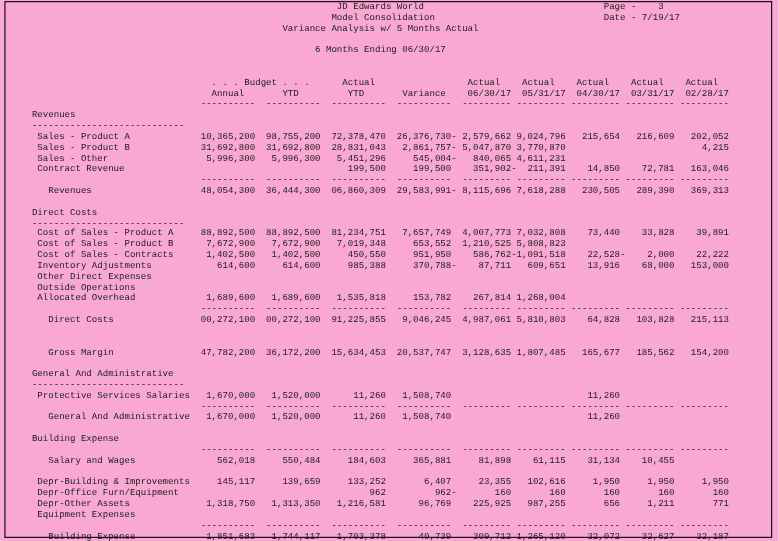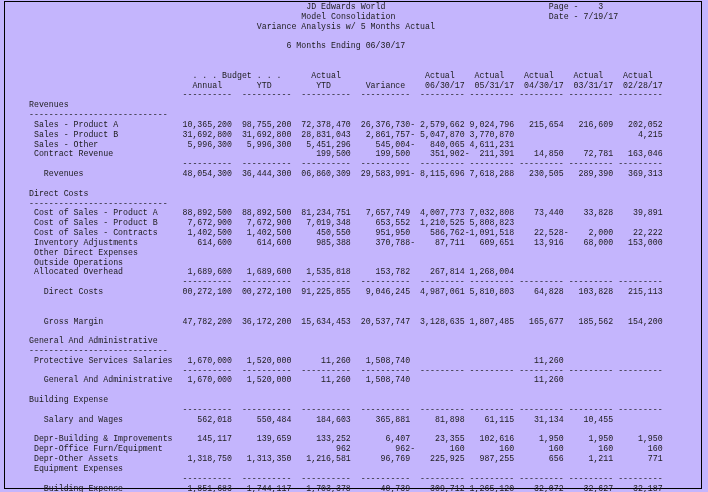--- a/index.html
+++ b/index.html
@@ -1,16 +1,16 @@
 <!DOCTYPE html>
 <html><head>
 <meta charset="utf-8">
 <style>
   html,body{margin:0;padding:0;background:#ffffff;}
-  .page{position:relative;width:708px;height:492px;background:#c4b5fd;overflow:hidden;}
+  .page{position:relative;width:708px;height:492px;background:#f9a8d4;overflow:hidden;}
   .frame{position:absolute;left:4px;top:1px;width:698px;height:488px;border:1px solid #000000;box-sizing:border-box;}
   .report{
     position:absolute;left:29px;top:2px;
     font-family:"Liberation Mono","DejaVu Sans Mono",monospace;
     font-size:8.25px;line-height:9.84px;color:#1c1c1c;
     white-space:pre;letter-spacing:0;
   }
   .ln{height:9.84px;line-height:9.84px;white-space:pre;}
 </style>
 </head>

